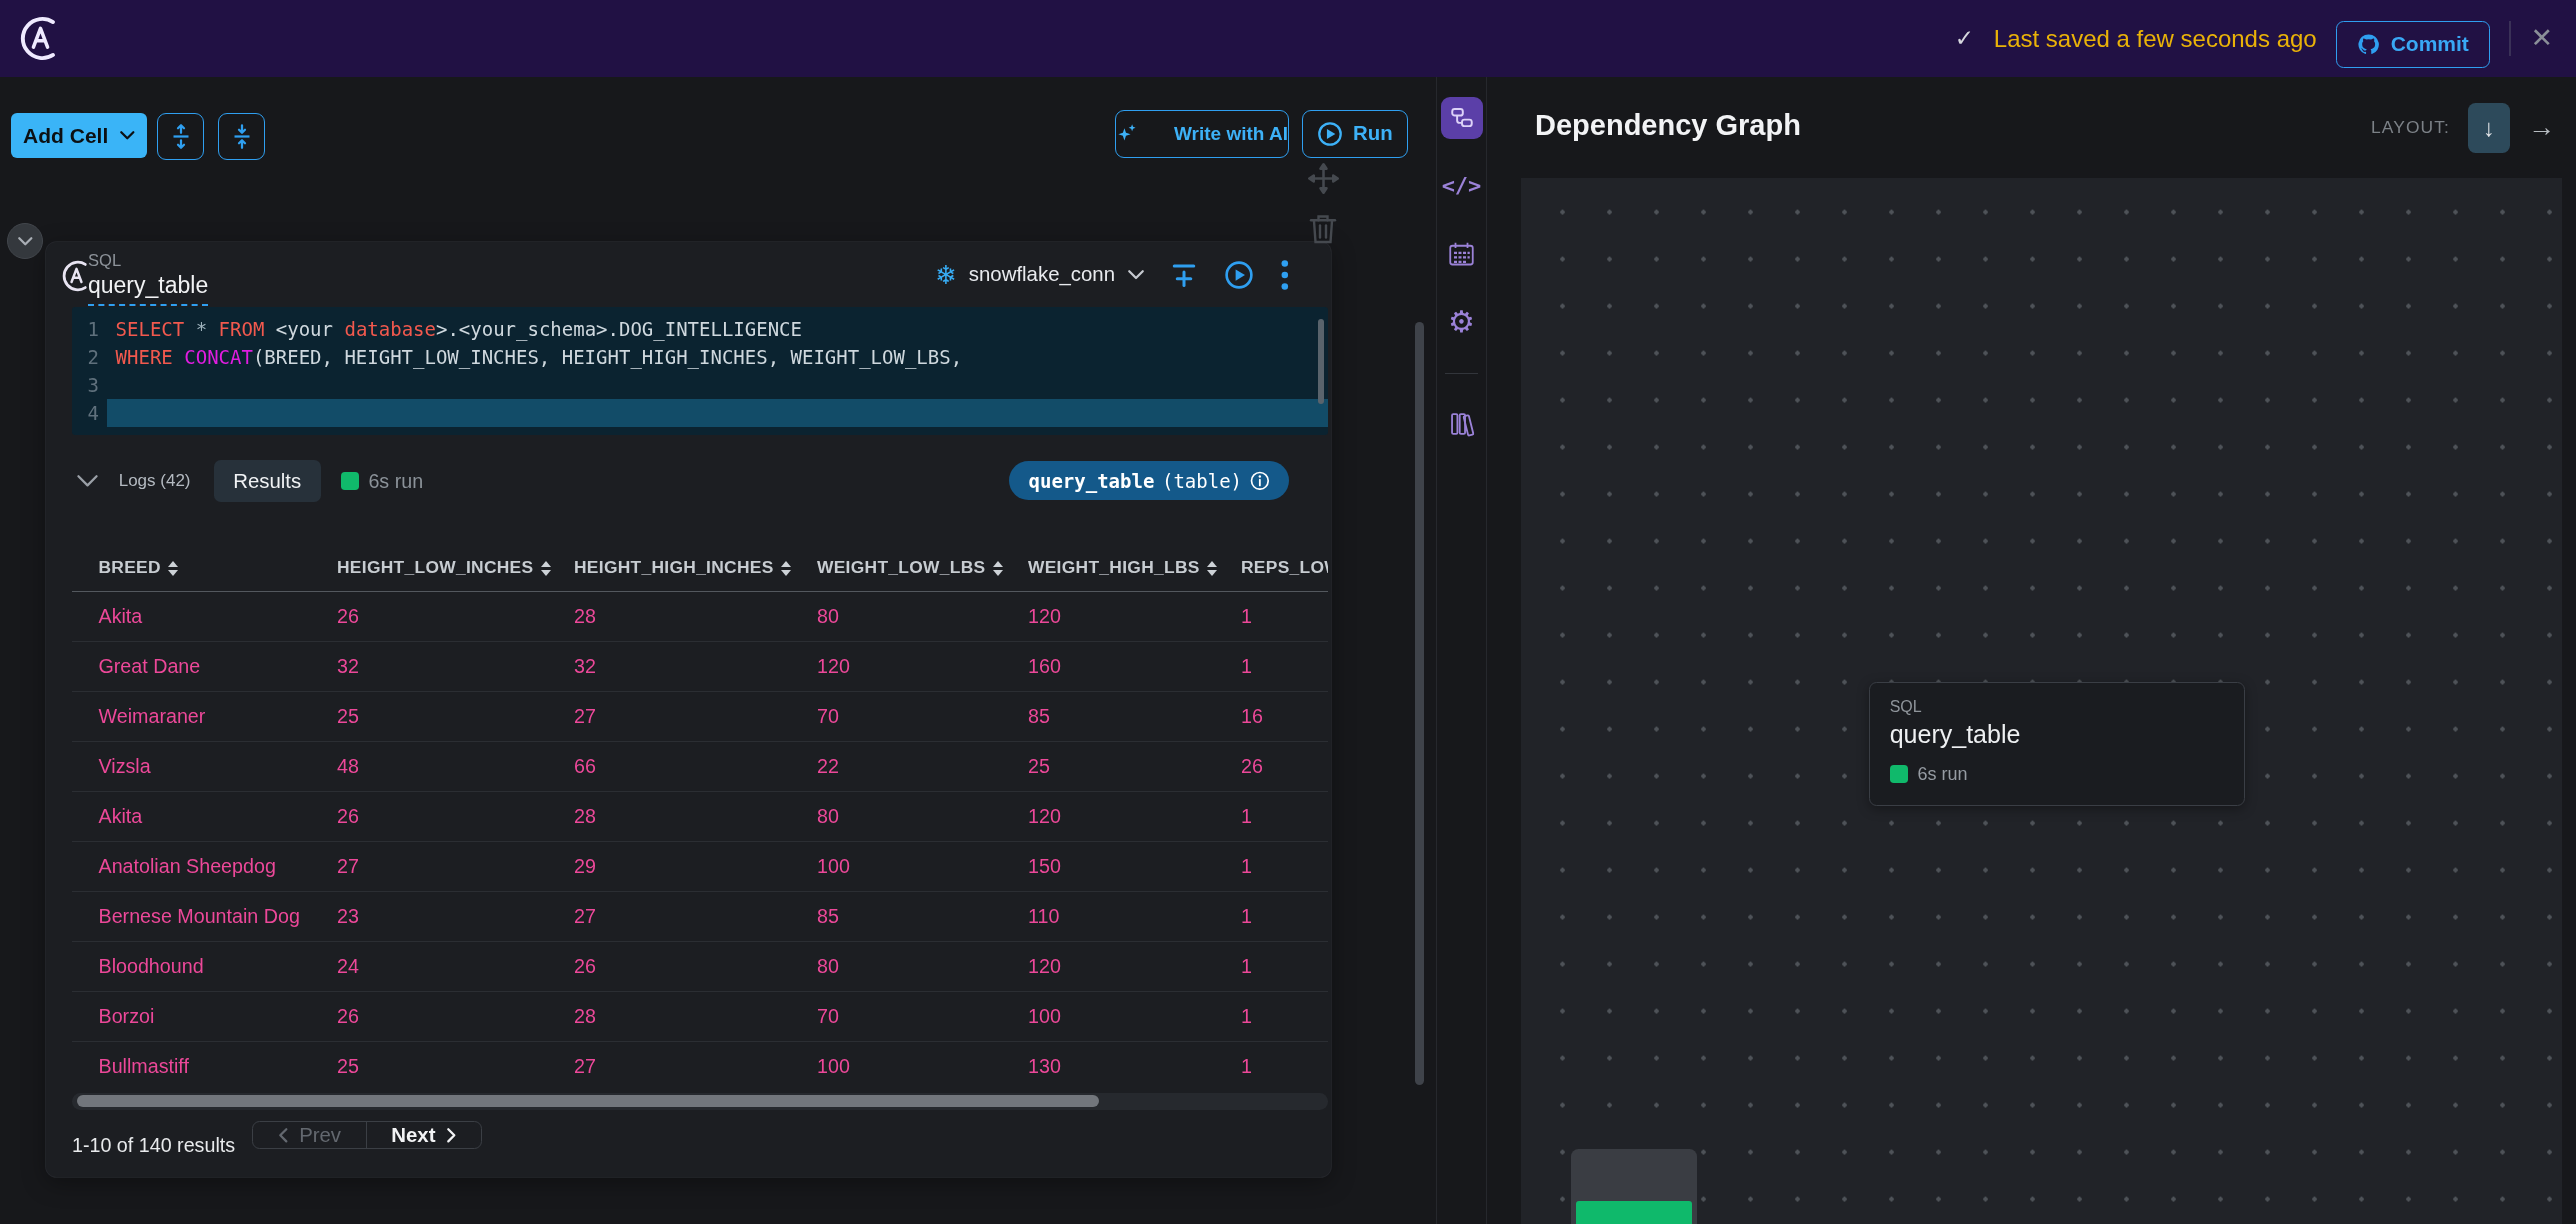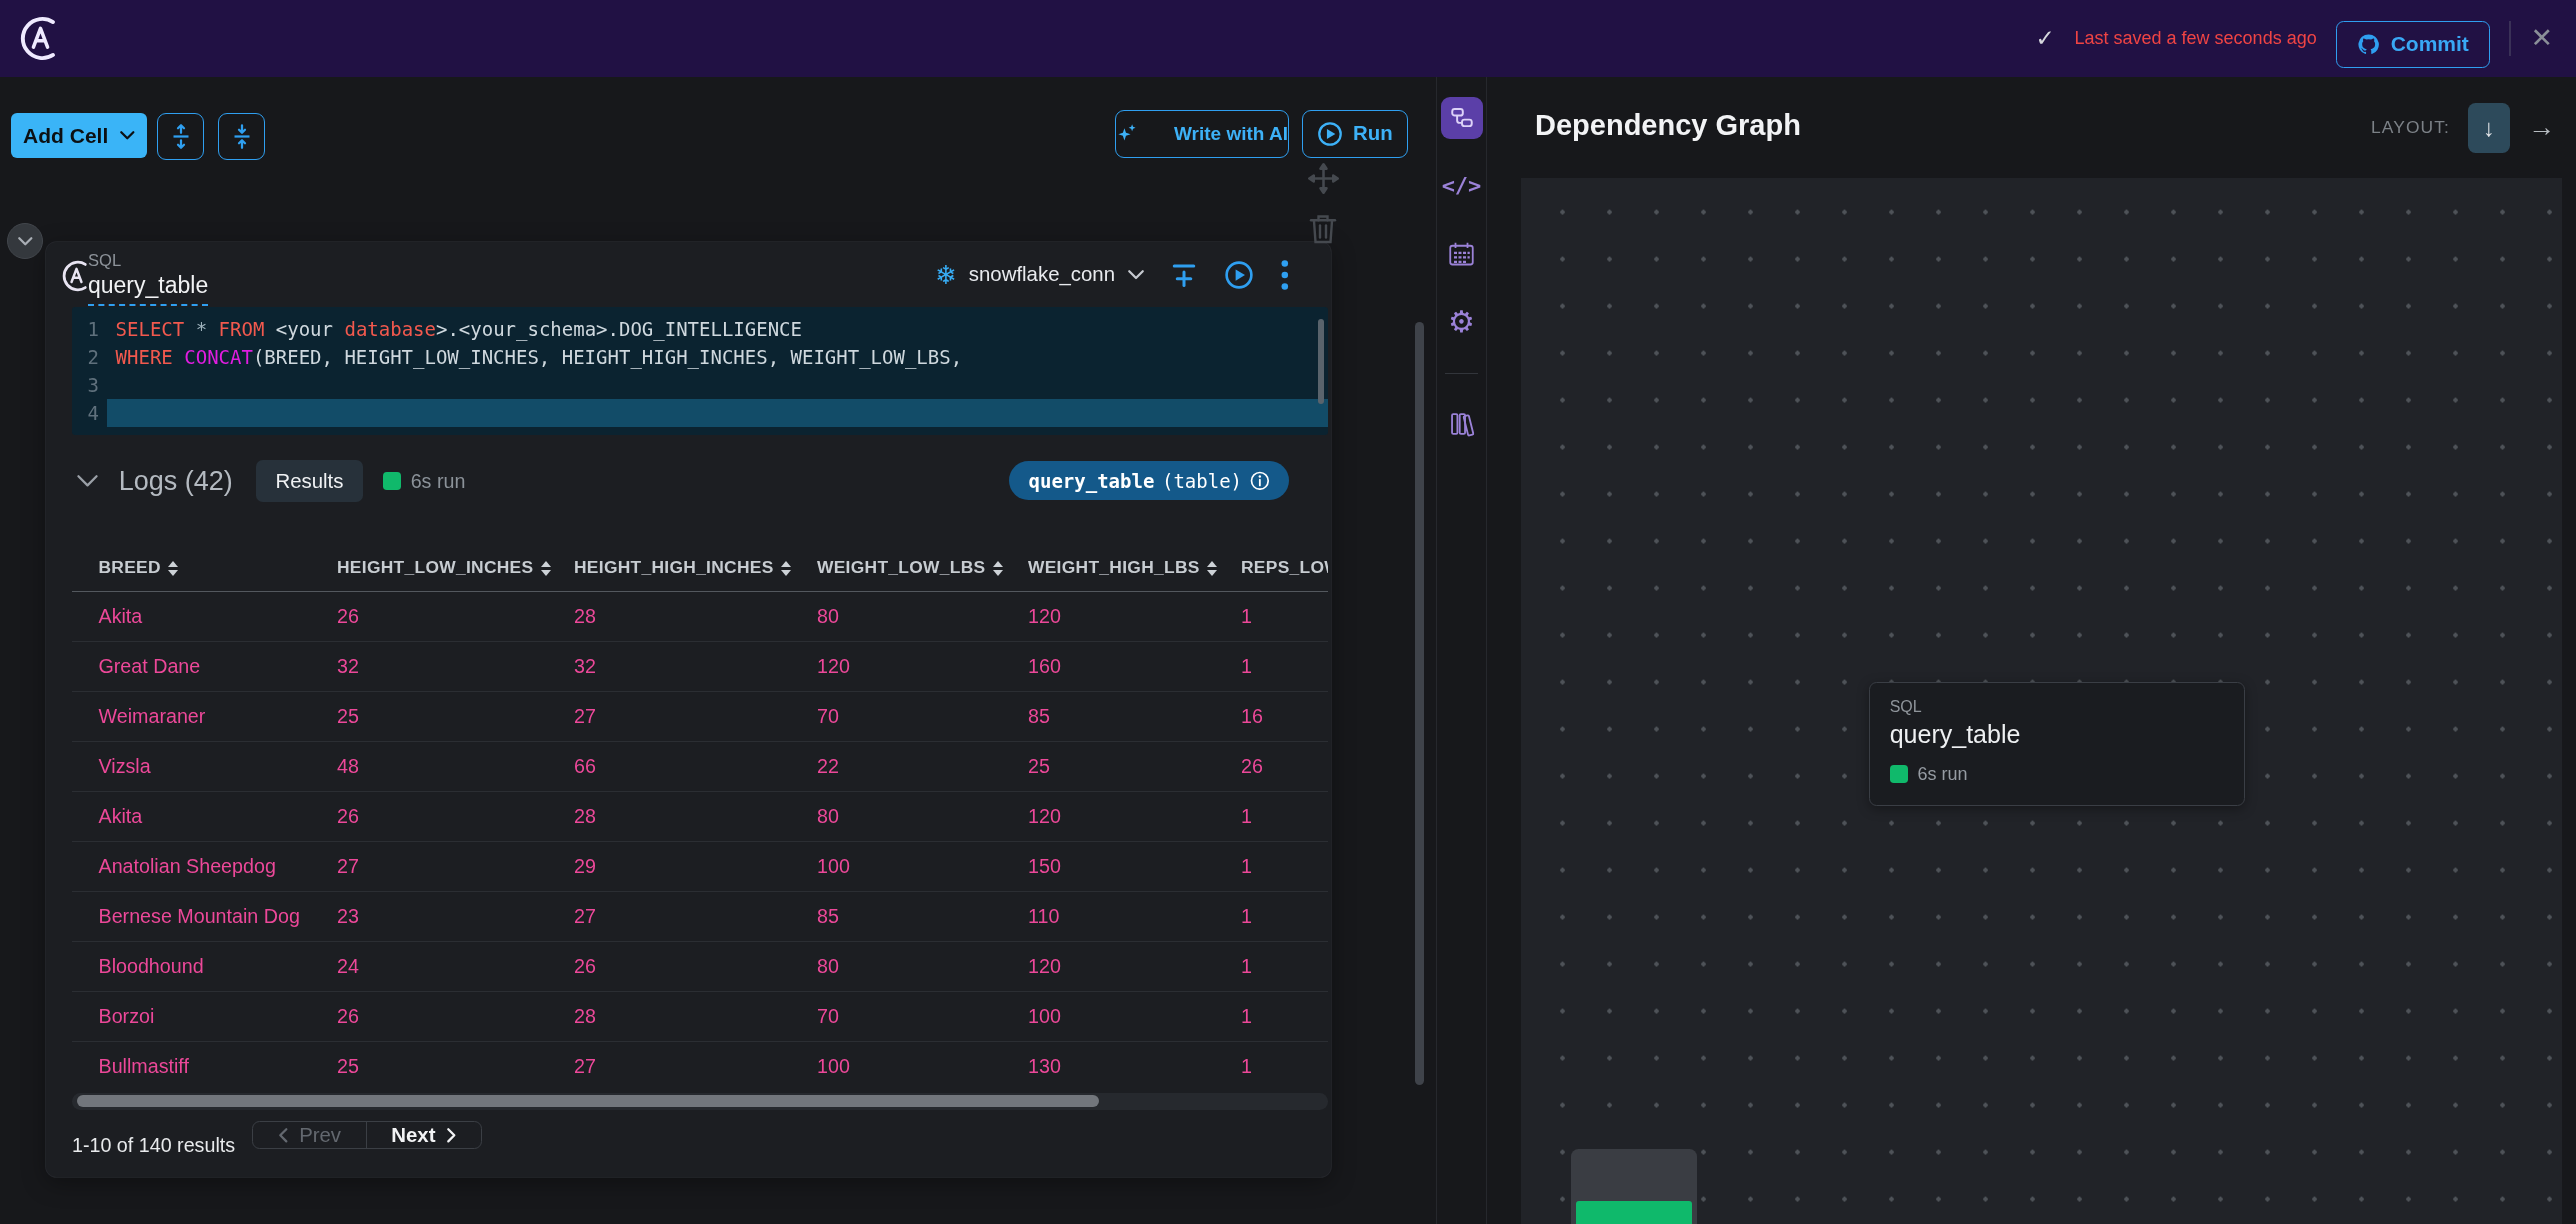--- a/index.html
+++ b/index.html
@@ -10,21 +10,21 @@
 
   
   .top-header { position:absolute; left:0; top:0; width:2576px; height:77px; background:#211144;
                 display:flex; align-items:center; padding:0 23px 0 16.6px; z-index:5; }
   .logo { width:47px; height:47px; flex:0 0 auto; }
   .title-block { margin-left:15px; }
   .proj-title { color:#f4f2fa; font-size:26px; font-weight:bold; letter-spacing:0.2px; }
   .proj-sub { color:#d6d2e2; font-size:18px; margin-top:4.5px; }
   .header-right { margin-left:auto; display:flex; align-items:center; gap:19.7px; }
   .check-ic { color:#d6d8de; font-size:23px; }
-  .saved-txt { color:#ef4444; font-size:18px; }
+  .saved-txt { color:#eab308; font-size:24px; }
   .commit-btn { display:flex; align-items:center; gap:10.6px; border:1.5px solid #2f9ff0; border-radius:7.6px;
                 height:47px; padding:0 19.7px; color:#39a8f5; font-size:21px; font-weight:bold; background:transparent; cursor:pointer;margin-top:11px; }
   .hdr-divider { width:1.5px; height:35px; background:#3a3157; }
   .close-ic { color:#8a8f98; font-size:27px; line-height:1; }
 
   
   .notebook-pane { position:absolute; left:0; top:77px; width:1436px; height:1147px; background:#17181b; }
 
   .addcell-btn { position:absolute; left:11.3px; top:36px; width:136px; height:45px; background:#3ab4f7; border:none;
                  border-radius:6px; color:#0c1013; font-size:21px; font-weight:bold; display:flex; align-items:center;
@@ -66,21 +66,21 @@
   .code-line .ln { width:27px; text-align:right; margin-right:16.6px; color:#5f707c; flex:0 0 auto; }
   .code-line .code-text { white-space:pre; }
   .code-line.active { background:linear-gradient(to right, transparent 35px, #124c68 35px); }
   .tok-kw { color:#f2594e; } .tok-fn { color:#e01de0; } .tok-pl { color:#cfd8de; }
   .tok-mut { color:#6d7e8a; } .tok-op { color:#9fb3bd; }
   .code-scroll { position:absolute; right:4.5px; top:12px; width:6px; height:85px; background:#59636c; border-radius:3px; }
 
   
   .out-tabs { position:absolute; left:30px; top:218px; height:42px; display:flex; align-items:center; }
   .logs-chevron { margin-right:19.7px; cursor:pointer; }
-  .logs-label { color:#b4bac1; font-size:27px; cursor:pointer; }
+  .logs-label { color:#b4bac1; font-size:17px; cursor:pointer; }
   .results-tab { margin-left:23px; background:#27313a; border-radius:6.8px; height:42px; padding:0 19.7px;
                  display:flex; align-items:center; color:#f0f2f4; font-size:20.4px; cursor:pointer; }
   .run-chip { display:flex; align-items:center; gap:9.8px; margin-left:19.7px; }
   .green-sq { width:18px; height:18px; border-radius:3.8px; background:#10b96b; }
   .run-time { color:#8b9299; font-size:19.7px; }
   .output-pill { position:absolute; right:42px; top:219px; height:39px; background:#14598a; border-radius:19.7px;
                  display:flex; align-items:center; gap:7.6px; padding:0 19.7px; color:#fff;
                  font-family:"DejaVu Sans Mono", monospace; font-size:19px; cursor:pointer; }
   .pill-name { font-weight:bold; }
   .pill-kind { font-weight:normal; }

